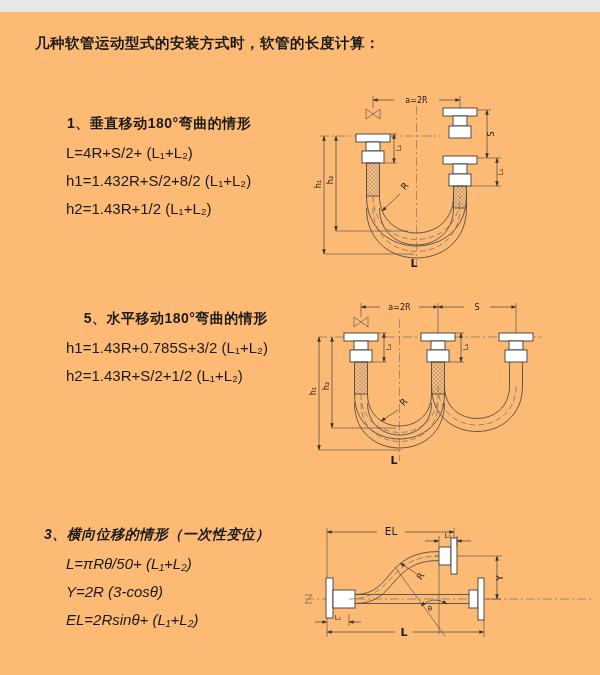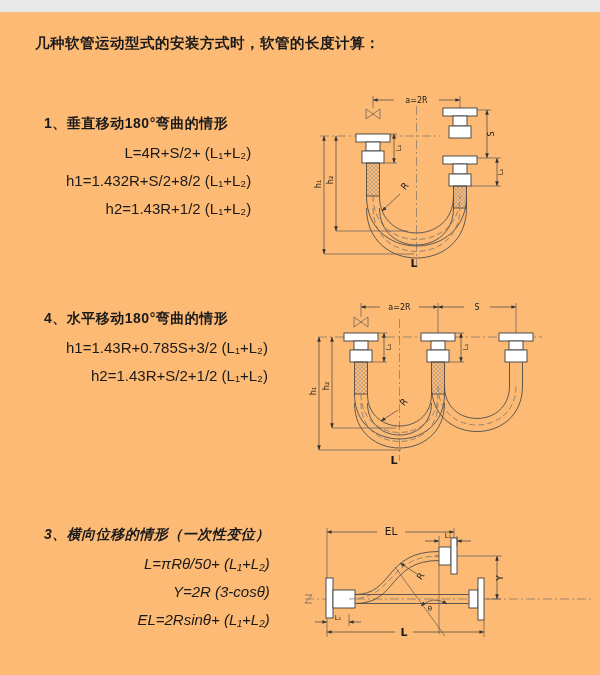--- a/index.html
+++ b/index.html
@@ -7,22 +7,22 @@
     position:relative; width:600px; height:675px; background:#fdba74;
     font-family:"Liberation Sans","DejaVu Sans",sans-serif; color:#1a1a1a;
     overflow:hidden; margin:12px auto;
   }
   .title {
     position:absolute; left:35px; top:22px;
     font-size:14.5px; font-weight:bold; letter-spacing:0.5px; white-space:nowrap;
   }
   .section { position:absolute; left:44px; }
   #sec1 { top:103px; } #sec2 { top:298px; } #sec3 { top:514px;font-style:italic; }
-  .sec-heading { font-size:14px; font-weight:bold; white-space:nowrap; margin-bottom:6px; letter-spacing:0.5px; }
-  .formula { font-size:15px; line-height:28px; margin-left:22px; white-space:nowrap;text-align:right; }
+  .sec-heading { font-size:14px; font-weight:bold; white-space:nowrap; margin-bottom:6px; letter-spacing:0.5px;text-align:right; }
+  .formula { font-size:15px; line-height:28px; margin-left:22px; white-space:nowrap; }
   .diagram { position:absolute; }
   #d1 { left:310px; top:72px; }
   #d2 { left:306px; top:279px; }
   #d3 { left:299px; top:502px; }
   
   .hose  { stroke:#4d4d4d; stroke-width:0.9; fill:none; }
   .thin  { stroke:#5a5a5a; stroke-width:0.7; fill:none; }
   .dim   { stroke:#444444; stroke-width:0.7; fill:none; }
   .cl    { stroke:#6a6a6a; stroke-width:0.6; fill:none; stroke-dasharray:9 3 2 3; }
   .dash  { stroke:#6a6a6a; stroke-width:0.7; fill:none; stroke-dasharray:6 3; }
@@ -126,21 +126,21 @@
       <text class="lbl7" text-anchor="middle" transform="translate(193,88) rotate(-90)">L₁</text>
     </g>
     <g>
       <path class="dim" d="M90,110 L72,127" marker-end="url(#arr)"></path>
       <text class="lblR" text-anchor="middle" transform="translate(97,104) rotate(-50)">R</text>
     </g>
     <text class="lblL" x="104" y="183" text-anchor="middle">L</text>
   </svg>
 
   <div class="section" id="sec2">
-    <div class="sec-heading">4、水平移动180°弯曲的情形</div>
+    <div class="sec-heading">5、水平移动180°弯曲的情形</div>
     <div class="formula">h1=1.43R+0.785S+3/2 (L₁+L₂)</div>
     <div class="formula">h2=1.43R+S/2+1/2 (L₁+L₂)</div>
   </div>
 
   <svg id="d2" class="diagram" width="252" height="182" viewBox="0 0 252 182">
     <g>
       <path class="cl" d="M93.5,28 V170"></path>
       <path class="cl" d="M12,46 H236"></path>
     </g>
     <g>

